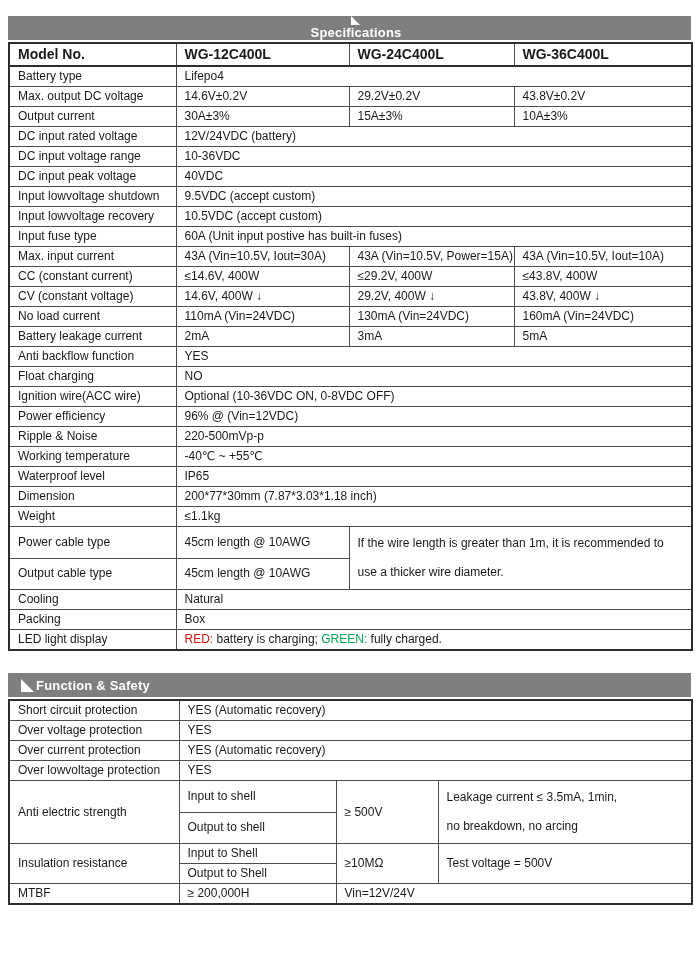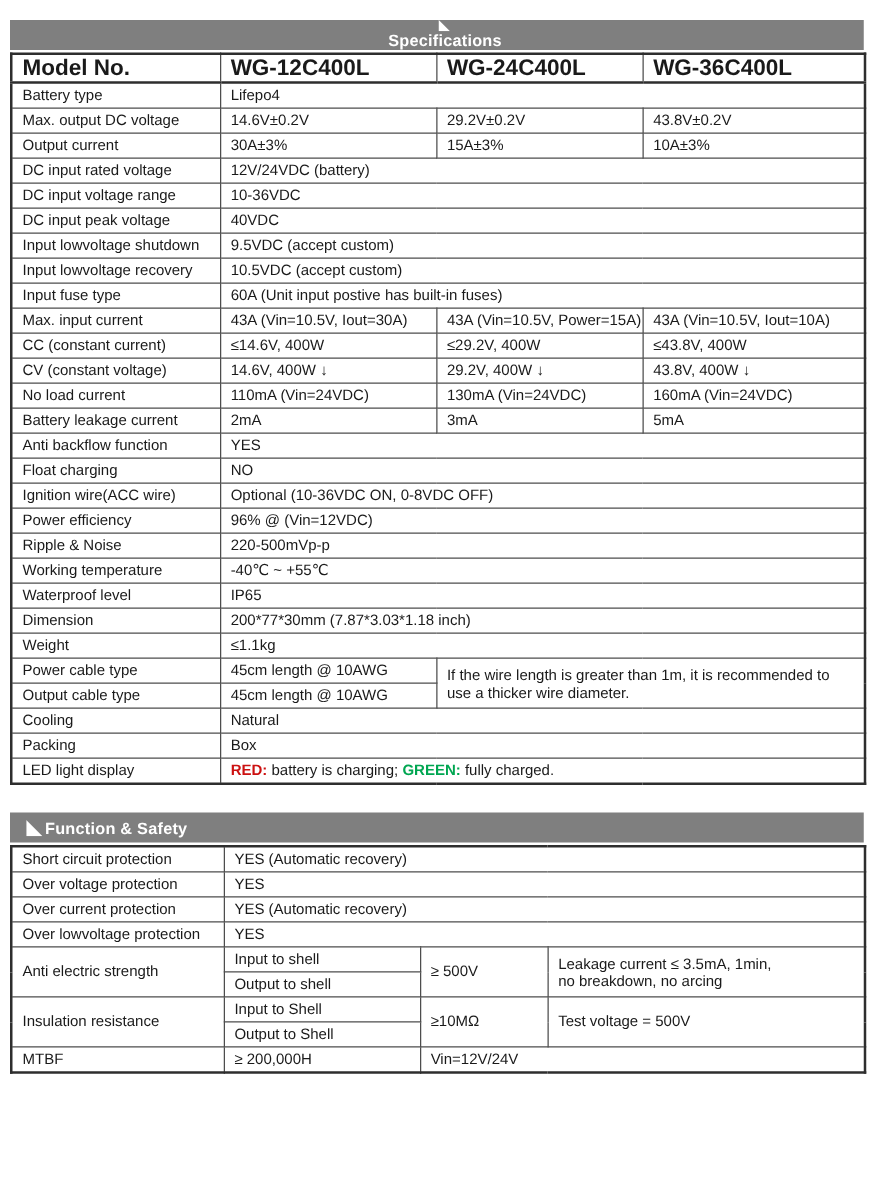--- a/index.html
+++ b/index.html
@@ -23,25 +23,25 @@
   }
   .spec-table td{
     border:1px solid #4d4d4d;
     font-size:12px;line-height:15px;
     padding:2px 8px;height:18px;
     vertical-align:middle;
     overflow:hidden;white-space:nowrap;
     box-sizing:border-box;
   }
   tr.hdr td{
-    font-weight:bold;font-size:18px;height:23px;
+    font-weight:bold;font-size:14px;height:23px;
     border-bottom:2px solid #2e2e2e;
   }
-  td.ml{white-space:pre-line;line-height:14px;}
-  td .seg-bold{font-weight:bold;}
+  td.ml{white-space:pre-line;line-height:29px;}
+  td .seg-bold{font-weight:normal;}
 </style>
 </head>
 <body>
 
 <div class="page">
 
   <section class="section">
     <div class="section-header" style="background: rgb(127, 127, 127); color: rgb(255, 255, 255); flex-direction: column;">
       <svg class="flag" width="13" height="13" viewBox="0 0 13 13">
           <polygon points="0,0 0,13 13,13" fill="#ffffff"></polygon>

